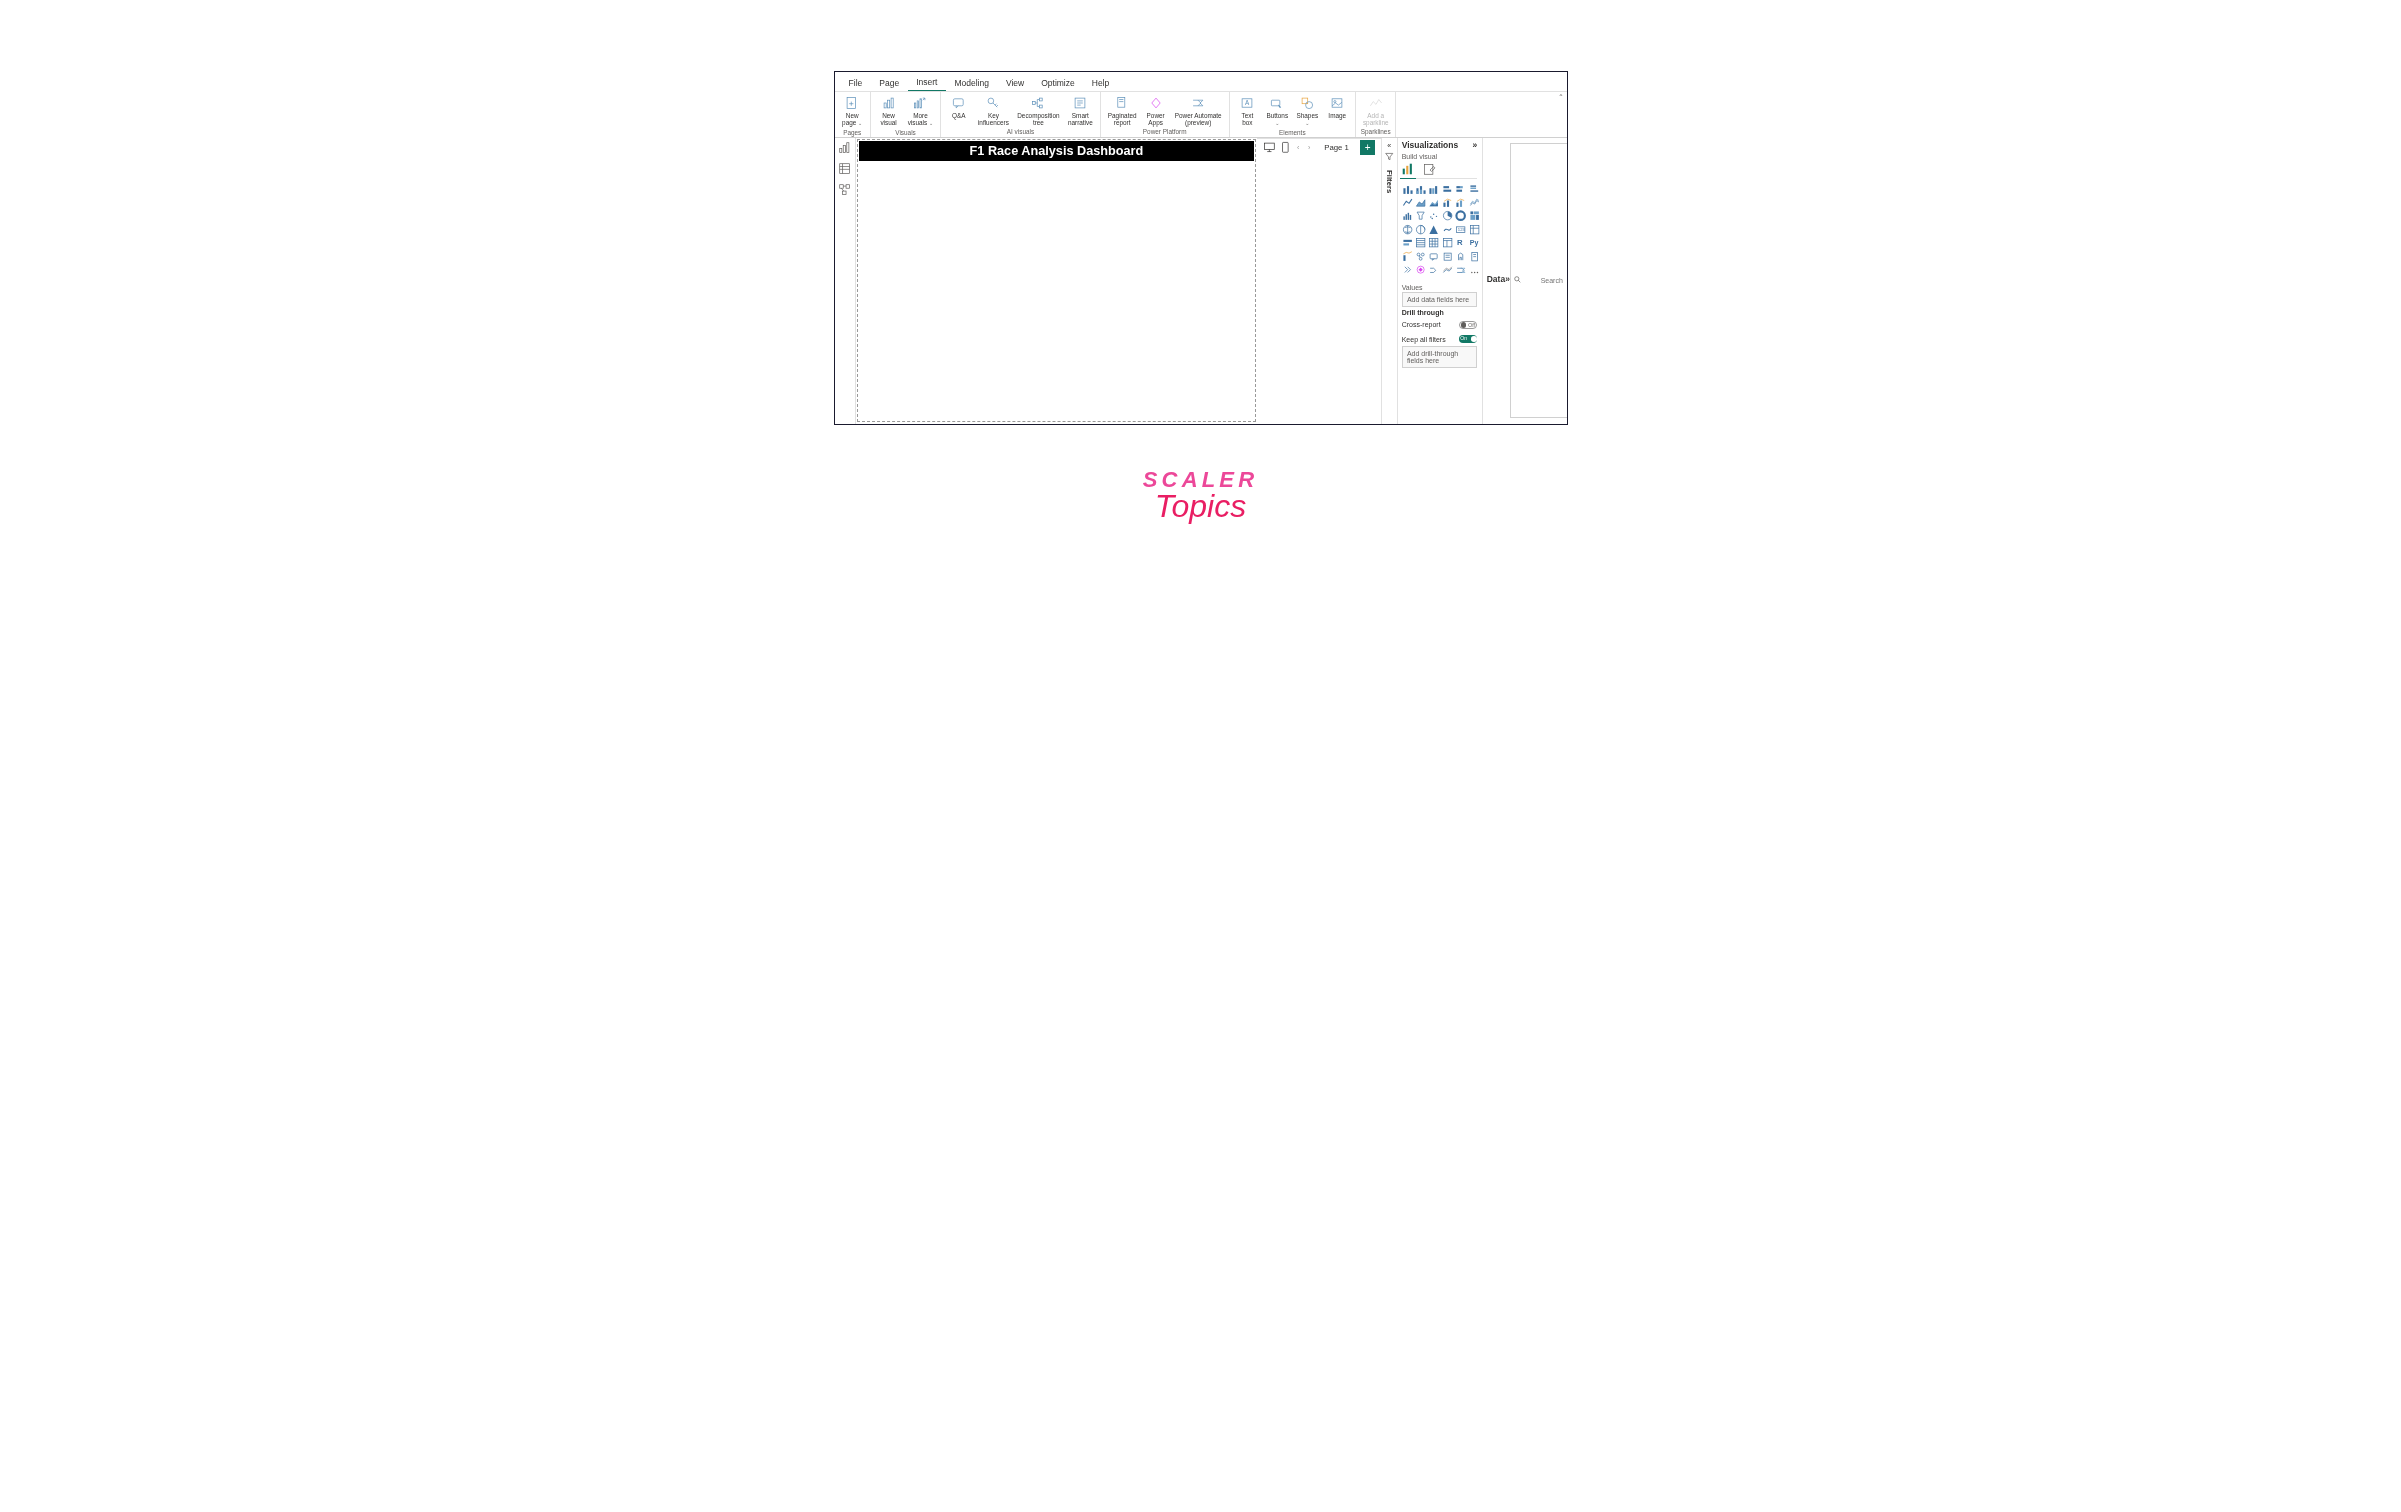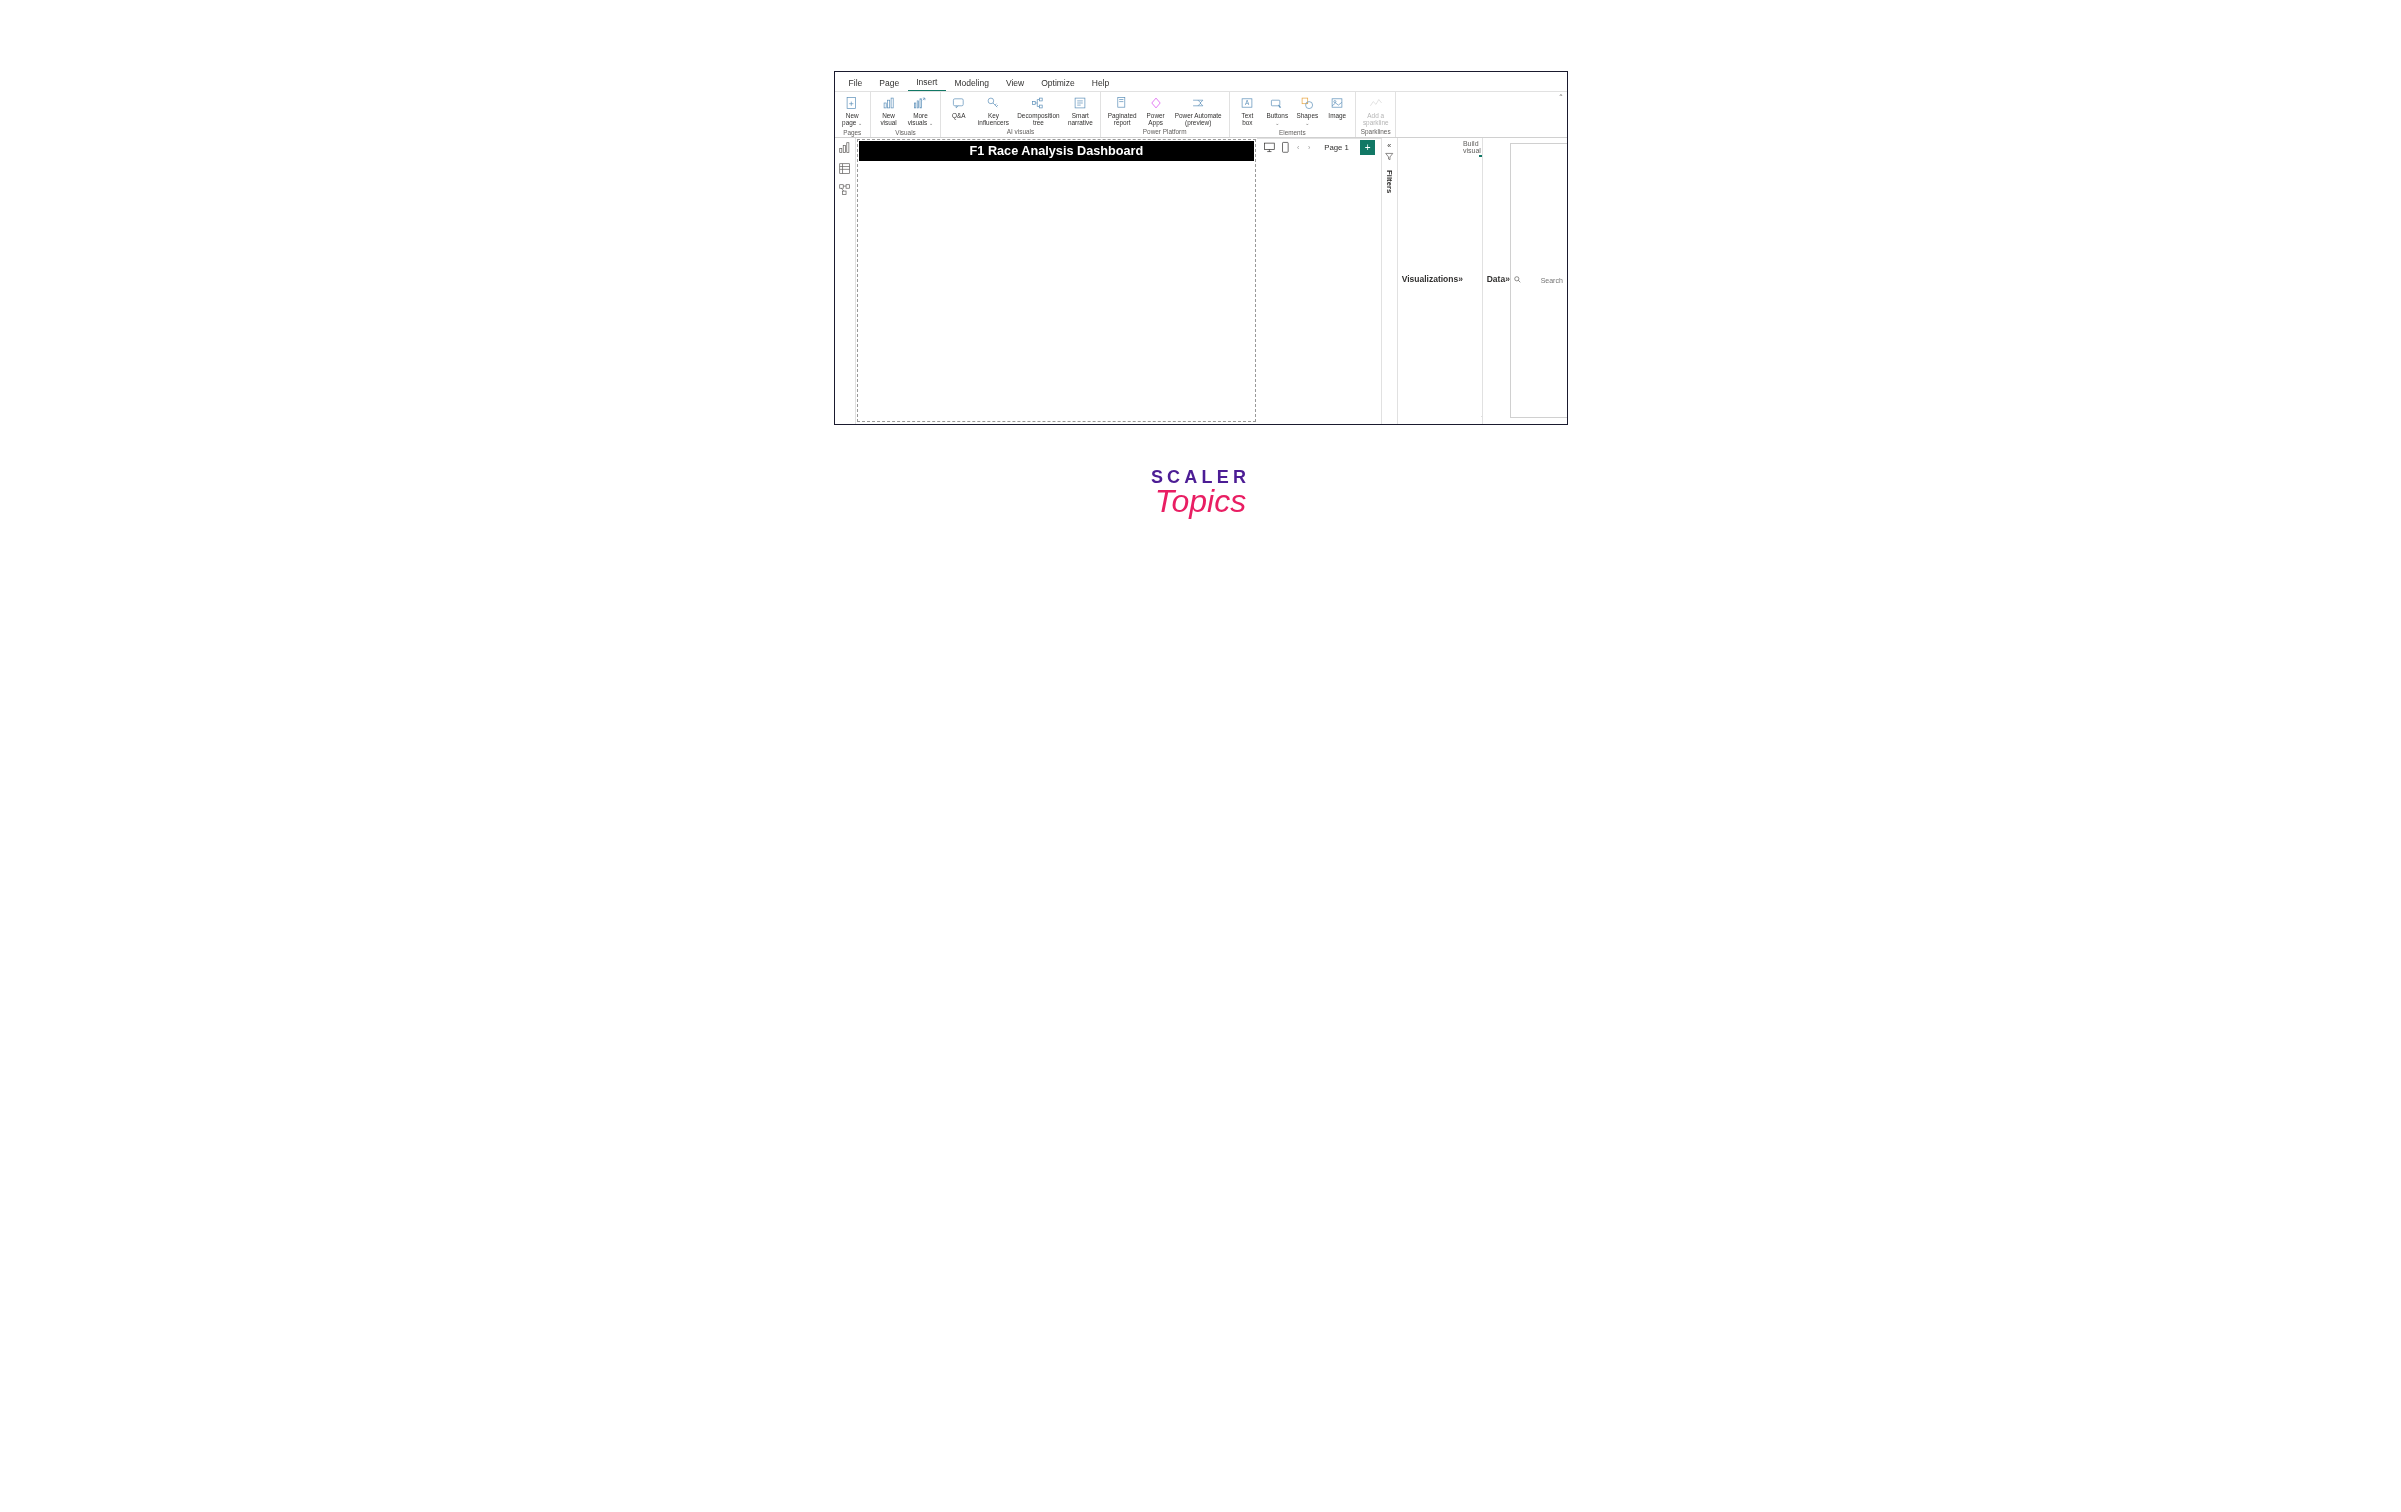--- a/index.html
+++ b/index.html
@@ -39,21 +39,21 @@
   .page-nav { font-size: 7px; color: #999; padding: 0 2.8px; cursor: pointer; }
   .page-tab { font-size: 7.8px; padding: 2.8px 7px; border: 0.7px solid transparent; }
   .page-add { width: 15.5px; height: 15.5px; background: #117865; color: #fff; display: flex; align-items: center; justify-content: center; font-size: 10px; cursor: pointer; }
   
   
   .filters-collapsed { width: 15.5px; border-left: 0.7px solid #e1e1e1; display: flex; flex-direction: column; align-items: center; padding-top: 4.2px; gap: 2.8px; }
   .filters-collapsed .chev-icon { font-size: 7px; }
   .filters-collapsed .vlabel { writing-mode: vertical-rl; font-size: 7.8px; font-weight: 600; margin-top: 5.6px; }
   
   
-  .viz-pane { width: 85px; border-left: 0.7px solid #e1e1e1; padding: 2.8px 4.2px; display: flex; flex-direction: row; overflow: hidden; }
+  .viz-pane { width: 85px; border-left: 0.7px solid #e1e1e1; padding: 2.8px 4.2px; display: flex; flex-direction: column; overflow: hidden; }
   .pane-header { display: flex; justify-content: space-between; align-items: center; font-size: 8.5px; font-weight: 600; margin-bottom: 2.8px; }
   .pane-sub { font-size: 7px; color: #605e5c; margin-bottom: 2.8px; }
   .viz-tabs { display: flex; gap: 8.5px; border-bottom: 0.7px solid #e1e1e1; padding-bottom: 2.8px; margin-bottom: 4.2px; }
   .viz-tab-icon { width: 12.7px; height: 12.7px; position: relative; }
   .viz-tab-icon.active::after { content:''; position: absolute; bottom: -3.5px; left: -1.4px; right: -1.4px; height: 1.4px; background: #117865; }
   .viz-grid { display: grid; grid-template-columns: repeat(6, 11.3px); gap: 2.1px 2.1px; margin-bottom: 5.6px; }
   .viz-ico { width: 11.3px; height: 11.3px; cursor: pointer; display: flex; align-items: center; justify-content: center; }
   .viz-ico svg { width: 11.3px; height: 11.3px; }
   .section-label { font-size: 7px; color: #605e5c; margin: 2.8px 0 1.4px; }
   .drop-well { border: 0.7px solid #d0d0d0; background: #f8f8f8; font-size: 7px; color: #605e5c; padding: 2.8px 4.2px; }
@@ -72,21 +72,21 @@
   .field-row { display: flex; align-items: center; gap: 2.8px; font-size: 7px; padding: 0.7px 0 0.7px 10px; cursor: pointer; }
   .field-row .cb { width: 7px; height: 7px; border: 0.7px solid #999; flex-shrink: 0; }
   .field-row .sigma { font-size: 7px; width: 7px; text-align: center; }
   .field-row.nosigma .sigma { visibility: hidden; }
   .table-row { display: flex; align-items: center; gap: 2.8px; font-size: 7px; padding: 0.7px 0; cursor: pointer; }
   .table-row .caret { width: 5.6px; text-align: center; font-size: 5.6px; }
   .table-icon svg { width: 7px; height: 7px; }
   
   
   .logo { text-align: center; }
-  .logo-top { font-family: 'Segoe UI', sans-serif; font-weight: 900; font-size: 18px; letter-spacing: 4.2px; color: #4c1d95; }
+  .logo-top { font-family: 'Segoe UI', sans-serif; font-weight: 900; font-size: 22px; letter-spacing: 4.2px; color: #ec4899; font-style: italic; }
   .logo-bottom { font-family: Liberation Sans, sans-serif; font-size: 32px; color: #e91e63; font-style: italic; margin-top: -4.2px; }
   
   .expand-caret { position: absolute; right: 2.8px; top: 1.4px; font-size: 6.4px; color: #605e5c; }
 </style>
 </head>
 <body>
 
 <div class="outer-wrap">
 <div class="app-window">
 

